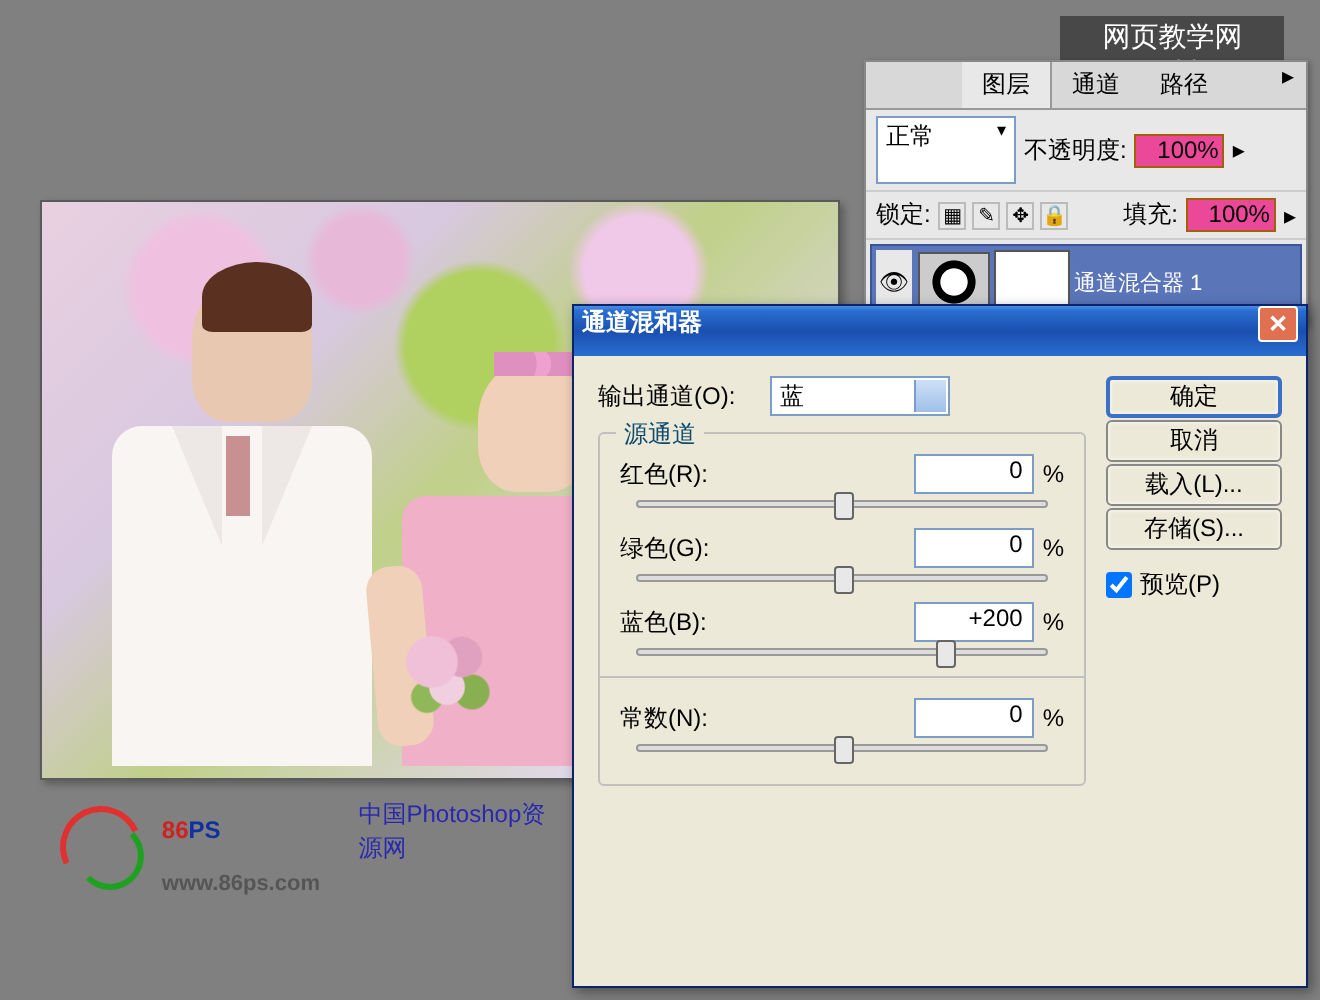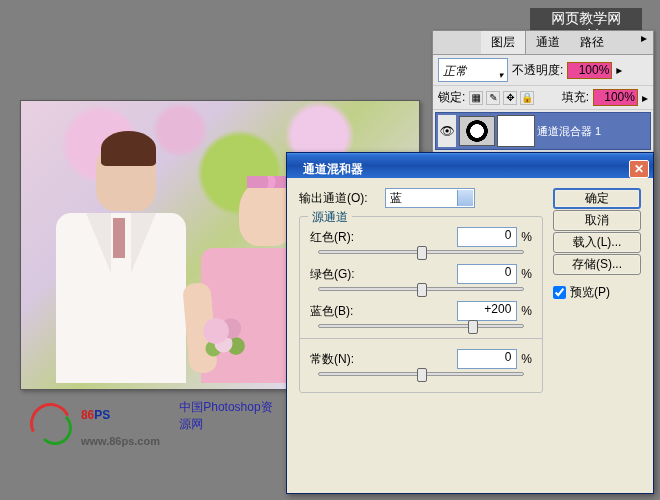--- a/index.html
+++ b/index.html
@@ -34,35 +34,35 @@
 .watermark-bottom { position: absolute; right: 10px; bottom: 6px; display: flex; flex-direction: column; align-items: flex-end; color: #333; }
 .watermark-bottom .l1 { font-size: 18px; letter-spacing: 2px; font-family: KaiTi, serif; }
 .watermark-bottom .l2 { font-size: 10px; color: #666; }
 
 .layers-panel { position: absolute; right: 6px; top: 30px; width: 222px; background: #e8e8e8; border: 1px solid #888; box-shadow: 1px 1px 3px rgba(0,0,0,0.3); }
 .panel-tabs { display: flex; background: #d8d8d8; border-bottom: 1px solid #999; }
 .panel-tab { padding: 3px 10px; cursor: pointer; }
 .panel-tab.active { background: #e8e8e8; border-right: 1px solid #999; margin-left: 48px; }
 .panel-close { margin-left: auto; padding: 0 6px; cursor: pointer; }
 .panel-row { display: flex; align-items: center; padding: 3px 5px; border-bottom: 1px solid #ccc; gap: 4px; }
-.select { background: #fff; border: 1px solid #7a9ec8; padding: 1px 4px; height: 24px; display: inline-flex; align-items: flex-end; min-width: 70px; font-style: italic; }
+.select { background: #fff; border: 1px solid #7a9ec8; padding: 1px 4px; height: 34px; display: inline-flex; align-items: flex-start; min-width: 70px; }
 .select::after { content: '▾'; margin-left: auto; font-size: 9px; }
 .small-input { width: 45px; height: 17px; border: 1px solid #a16207; background: #ec4899; text-align: right; padding-right: 2px; }
 .lock-icons { display: flex; gap: 3px; }
 .lock-icons span { width: 14px; height: 14px; border: 1px solid #bbb; display: inline-flex; align-items: center; justify-content: center; font-size: 10px; }
 .layer-list { background: #e8e8e8; padding: 2px; }
 .layer-row { display: flex; align-items: center; background: #5a75b8; border: 1px solid #3a5598; padding: 2px; gap: 3px; }
 .eye-col { width: 18px; height: 32px; background: #e8e8e8; display: flex; align-items: center; justify-content: center; }
 .layer-thumb { width: 36px; height: 30px; background: #fff; border: 1px solid #555; position: relative; }
 .adj-icon { background: radial-gradient(circle at 50% 50%, #fff 30%, #000 32%, #000 48%, transparent 50%), #ccc; }
 .mask-thumb { background: #fff; border: 2px solid #fff; outline: 1px solid #555; }
 .layer-name { color: #fff; font-size: 11px; }
 
 .dialog { position: absolute; left: 286px; top: 152px; width: 368px; height: 342px; background: #ece9d8; border: 1px solid #0a246a; box-shadow: 2px 2px 6px rgba(0,0,0,0.4); }
-.titlebar { height: 25px; background: linear-gradient(#4a8de8, #2a6dd0 10%, #1a50b0 50%, #2a6dd0); display: flex; align-items: flex-end; padding: 0 4px 0 16px; color: #fff; font-weight: bold; }
+.titlebar { height: 25px; background: linear-gradient(#4a8de8, #2a6dd0 10%, #1a50b0 50%, #2a6dd0); display: flex; align-items: flex-start; padding: 0 4px 0 4px; color: #fff; font-weight: bold; }
 .titlebar-btn { width: 20px; height: 18px; background: #e07050; border: 1px solid #fff; border-radius: 2px; color: #fff; display: flex; align-items: center; justify-content: center; margin-left: auto; cursor: pointer; }
 .dialog-body { padding: 10px 12px; display: flex; gap: 10px; }
 .dialog-left { flex: 1; }
 .dialog-right { width: 88px; display: flex; flex-direction: column; gap: 1px; }
 .win-btn { height: 21px; background: #ece9d8; border: 1px solid #888; border-radius: 3px; box-shadow: inset 0 0 2px #fff; cursor: pointer; display: flex; align-items: center; justify-content: center; }
 .win-btn.default { border: 2px solid #3a70c8; }
 .chk { display: flex; align-items: center; gap: 4px; margin-top: 8px; }
 .chk input { width: 13px; height: 13px; }
 .field-row { display: flex; align-items: center; gap: 6px; margin-bottom: 4px; }
 .field-label { width: 80px; }

